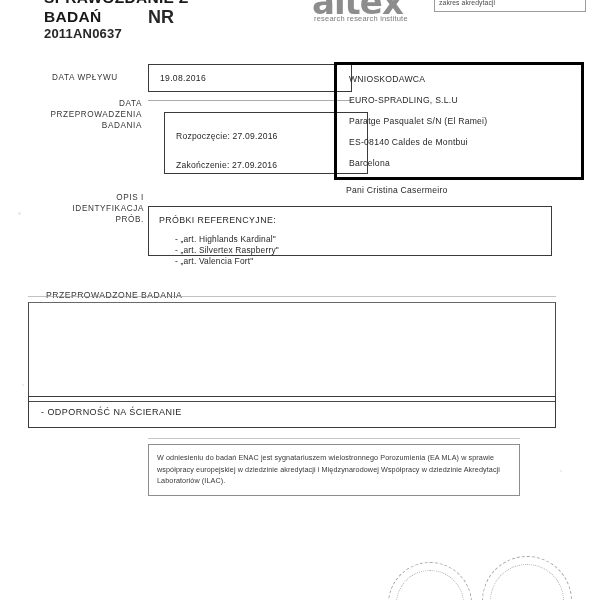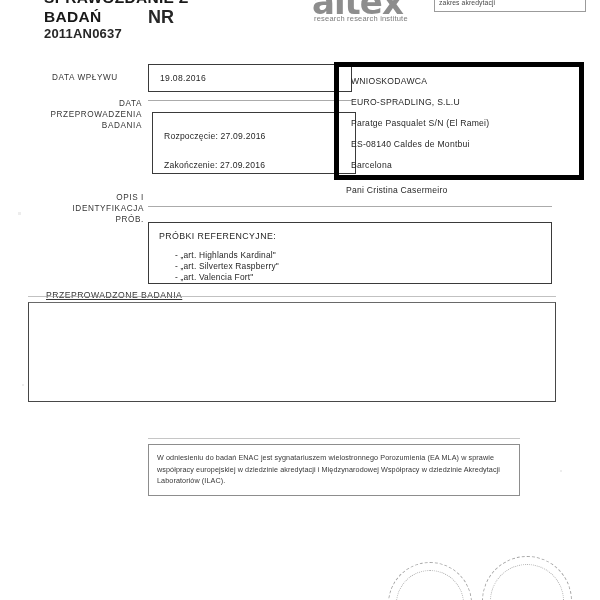--- a/index.html
+++ b/index.html
@@ -39,42 +39,42 @@
     font-size:6.8px;line-height:9px;color:#4a4a4a;
     padding:2px 4px;box-sizing:border-box;overflow:hidden;
     letter-spacing:.1px;
   }
 
   
   .lbl{position:absolute;font-size:8.2px;letter-spacing:.6px;color:#3a3a3a;line-height:11px;}
   .lbl-wplywu{left:52px;top:52px;margin-top:20px;}
   .lbl-data-prz{left:46px;top:98px;width:96px;text-align:right;}
   .lbl-opis{left:60px;top:192px;width:84px;text-align:right;}
-  .lbl-przepr{left:46px;top:290px;font-size:8.6px;letter-spacing:.5px;text-decoration:underline;}
+  .lbl-przepr{left:46px;top:290px;font-size:8.6px;letter-spacing:.5px;}
 
   
   .box{position:absolute;border:1px solid #3d3d3d;background:transparent;box-sizing:border-box;}
   .box-date{left:148px;top:64px;width:204px;height:28px;}
   .box-date .v{position:absolute;left:11px;top:8px;font-size:8.6px;letter-spacing:.3px;}
 
-  .box-period{left:152px;top:112px;width:204px;height:62px;text-align:center;}
+  .box-period{left:164px;top:112px;width:204px;height:62px;text-align:center;}
   .box-period .v{position:absolute;left:11px;font-size:8.6px;letter-spacing:.2px;}
   .box-period .v1{top:18px;}
   .box-period .v2{top:31px;margin-top:16px;}
 
-  .box-appl{left:334px;top:62px;width:250px;height:118px;border:5px solid #000000;}
+  .box-appl{left:334px;top:62px;width:250px;height:118px;border:3px solid #000000;}
   .box-appl .ln{position:absolute;left:12px;font-size:8.6px;letter-spacing:.25px;}
   .box-appl .a0{top:9px;}
   .box-appl .a1{top:30px;}
   .box-appl .a2{top:51px;}
   .box-appl .a3{top:72px;}
   .box-appl .a4{top:93px;}
   .appl-contact{position:absolute;left:346px;top:185px;font-size:8.6px;letter-spacing:.25px;}
 
-  .box-samples{left:148px;top:222px;width:404px;height:62px;}
+  .box-samples{left:148px;top:206px;width:404px;height:50px;}
   .box-samples .ttl{position:absolute;left:10px;top:8px;font-size:8.8px;letter-spacing:.4px;}
   .box-samples .it{position:absolute;left:26px;font-size:8.4px;letter-spacing:.2px;}
   .box-samples .i0{top:27px;}
   .box-samples .i1{top:38px;}
   .box-samples .i2{top:49px;}
 
   .box-tests{left:28px;top:302px;width:528px;height:100px;border:1px solid #4a4a4a;border-top:1px solid #6a6a6a;}
   .box-result{left:28px;top:396px;width:528px;height:32px;border:1px solid #3d3d3d;}
   .box-result .v{position:absolute;left:12px;top:10px;font-size:9px;letter-spacing:.45px;}
 
@@ -159,20 +159,23 @@
 
   <div class="box box-samples">
     <span class="ttl">PRÓBKI REFERENCYJNE:</span>
     <span class="it i0">- „art. Highlands Kardinal"</span>
     <span class="it i1">- „art. Silvertex Raspberry"</span>
     <span class="it i2">- „art. Valencia Fort"</span>
   </div>
 
   <div class="box box-tests"></div>
 
+  <div class="box box-result">
+    <span class="v">- ODPORNOŚĆ NA ŚCIERANIE</span>
+  </div>
 
   <div class="box-enac box">
     <p>W odniesieniu do badań ENAC jest sygnatariuszem wielostronnego Porozumienia (EA MLA) w sprawie współpracy europejskiej w dziedzinie akredytacji i Międzynarodowej Współpracy w dziedzinie Akredytacji Laboratoriów (ILAC).</p>
   </div>
 
   <div class="stamp stamp1">
     <div class="inner"></div>
     <div class="txt"></div>
   </div>
   <div class="stamp stamp2">

